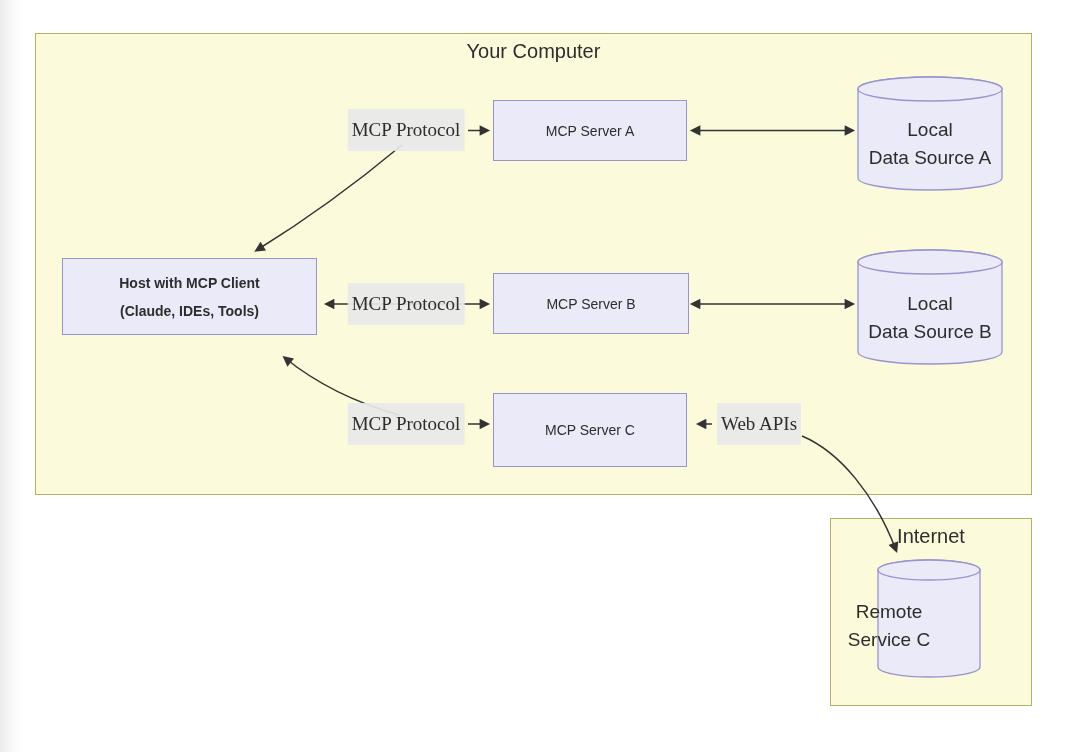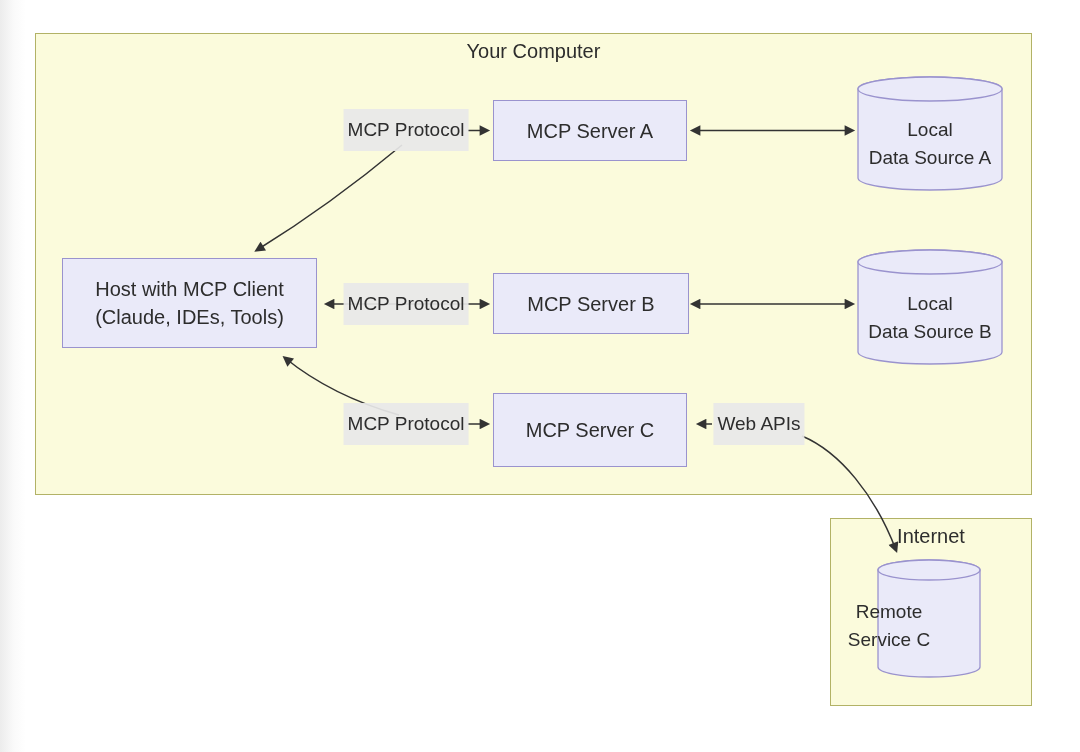--- a/index.html
+++ b/index.html
@@ -32,21 +32,21 @@
     pointer-events:none;
   }
   .node{
     position:absolute;
     background:#eaeaf9;
     border:1px solid #9a93ce;
     box-sizing:border-box;
     display:flex;
     flex-direction:column;
     justify-content:center;
-    font-size:20px;
+    font-size:14px;
     line-height:28px;
     text-align:center;
     color:#2d2d2d;
   }
   .cyl-label{
     position:absolute;
     display:flex;
     flex-direction:column;
     align-items:center;
     font-size:19px;
@@ -54,20 +54,21 @@
     color:#2d2d2d;
   }
   .edge-label{
     position:absolute;
     transform:translate(-50%,-50%);
     background:rgba(232,232,232,0.92);
     padding:10px 4px;
     font-size:19px;
     white-space:nowrap;
     color:#2d2d2d;
+    font-family:Liberation Serif, serif;
   }
 </style>
 </head>
 <body>
 
 <div class="page">
 
   <div class="subgraph" style="left:35px;top:33px;width:997px;height:462px;">
     <div class="subgraph-title" style="top:6px;">Your Computer</div>
   </div>
@@ -108,21 +109,21 @@
       <path d="M693,304 H852" marker-start="url(#arrow)" marker-end="url(#arrow)"></path>
 
       <path d="M399,415 Q332,396 285,358" marker-end="url(#arrow)"></path>
       <path d="M468,424 H487" marker-end="url(#arrow)"></path>
 
       <path d="M712,424 H699" marker-end="url(#arrow)"></path>
       <path d="M802,436 C840,452 875,495 896,550" marker-end="url(#arrow)"></path>
     </g>
   </svg>
 
-  <div class="node" style="left:62px;top:258px;width:255px;height:90px;">
+  <div class="node" style="left:62px;top:258px;width:255px;height:77px;font-weight:bold;">
     <span>Host with MCP Client</span>
     <span>(Claude, IDEs, Tools)</span>
   </div>
 
   <div class="node" style="left:493px;top:100px;width:194px;height:61px;">
     <span>MCP Server A</span>
   </div>
 
   <div class="node" style="left:493px;top:273px;width:196px;height:61px;">
     <span>MCP Server B</span>

